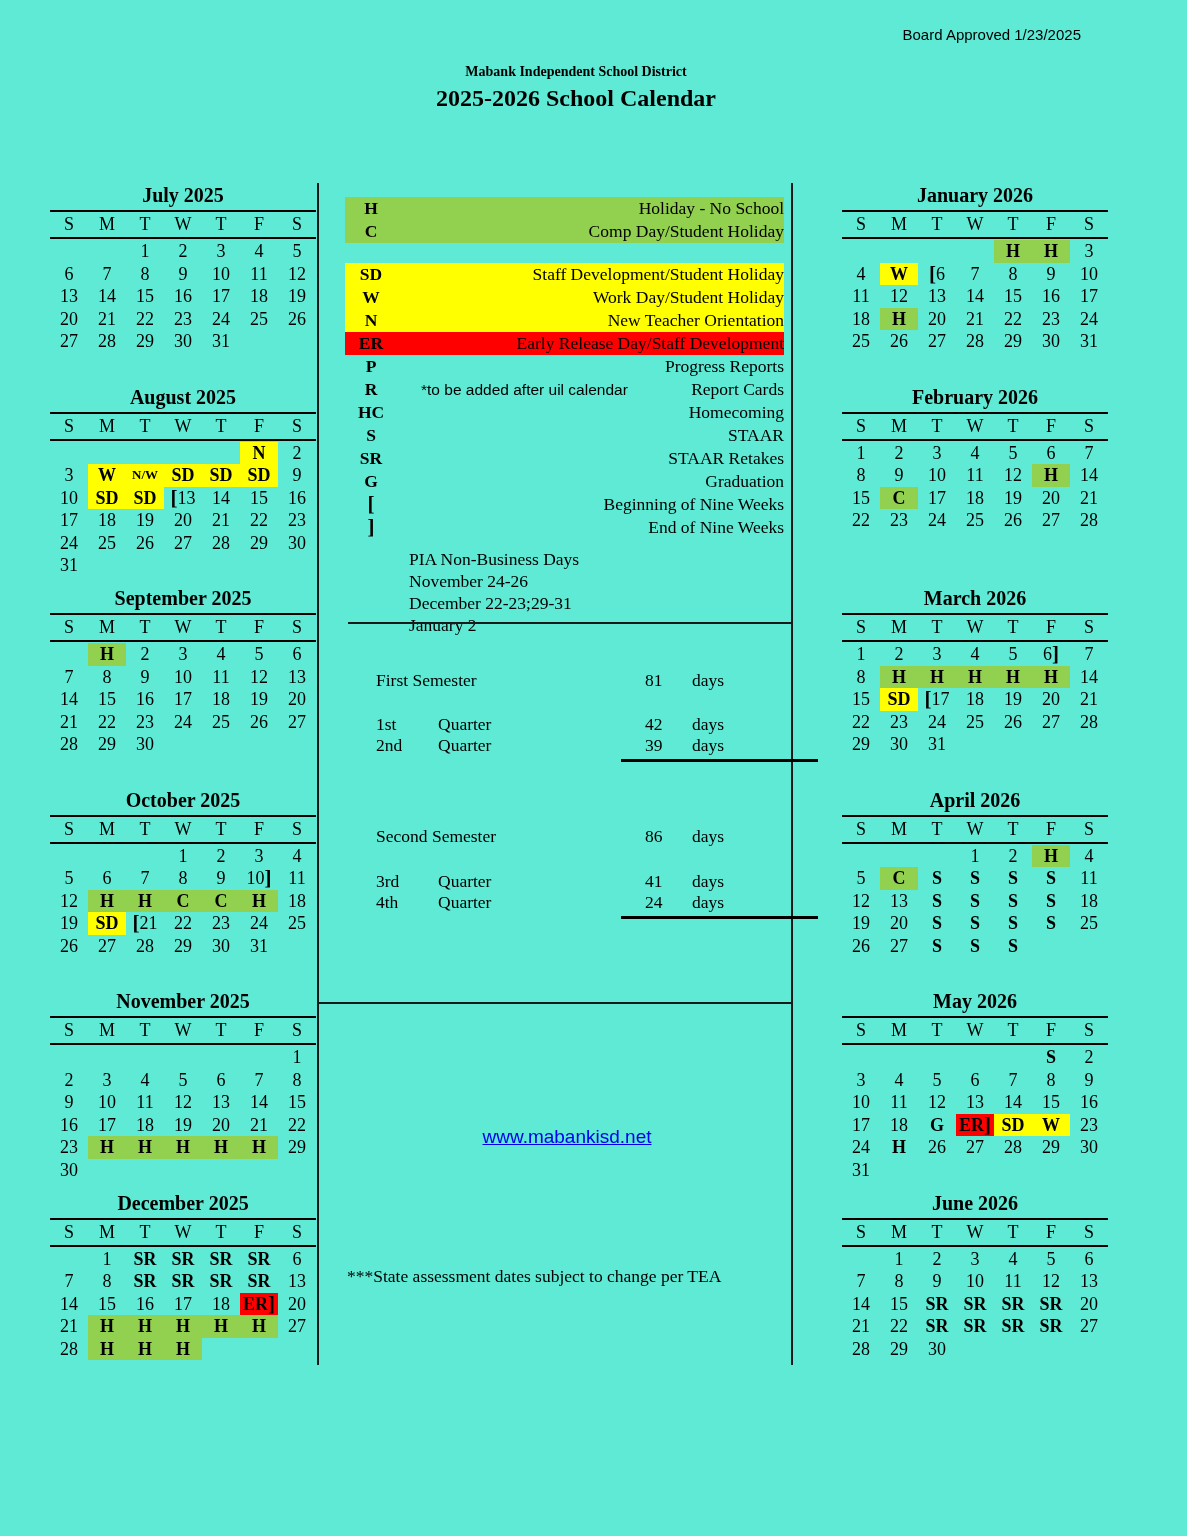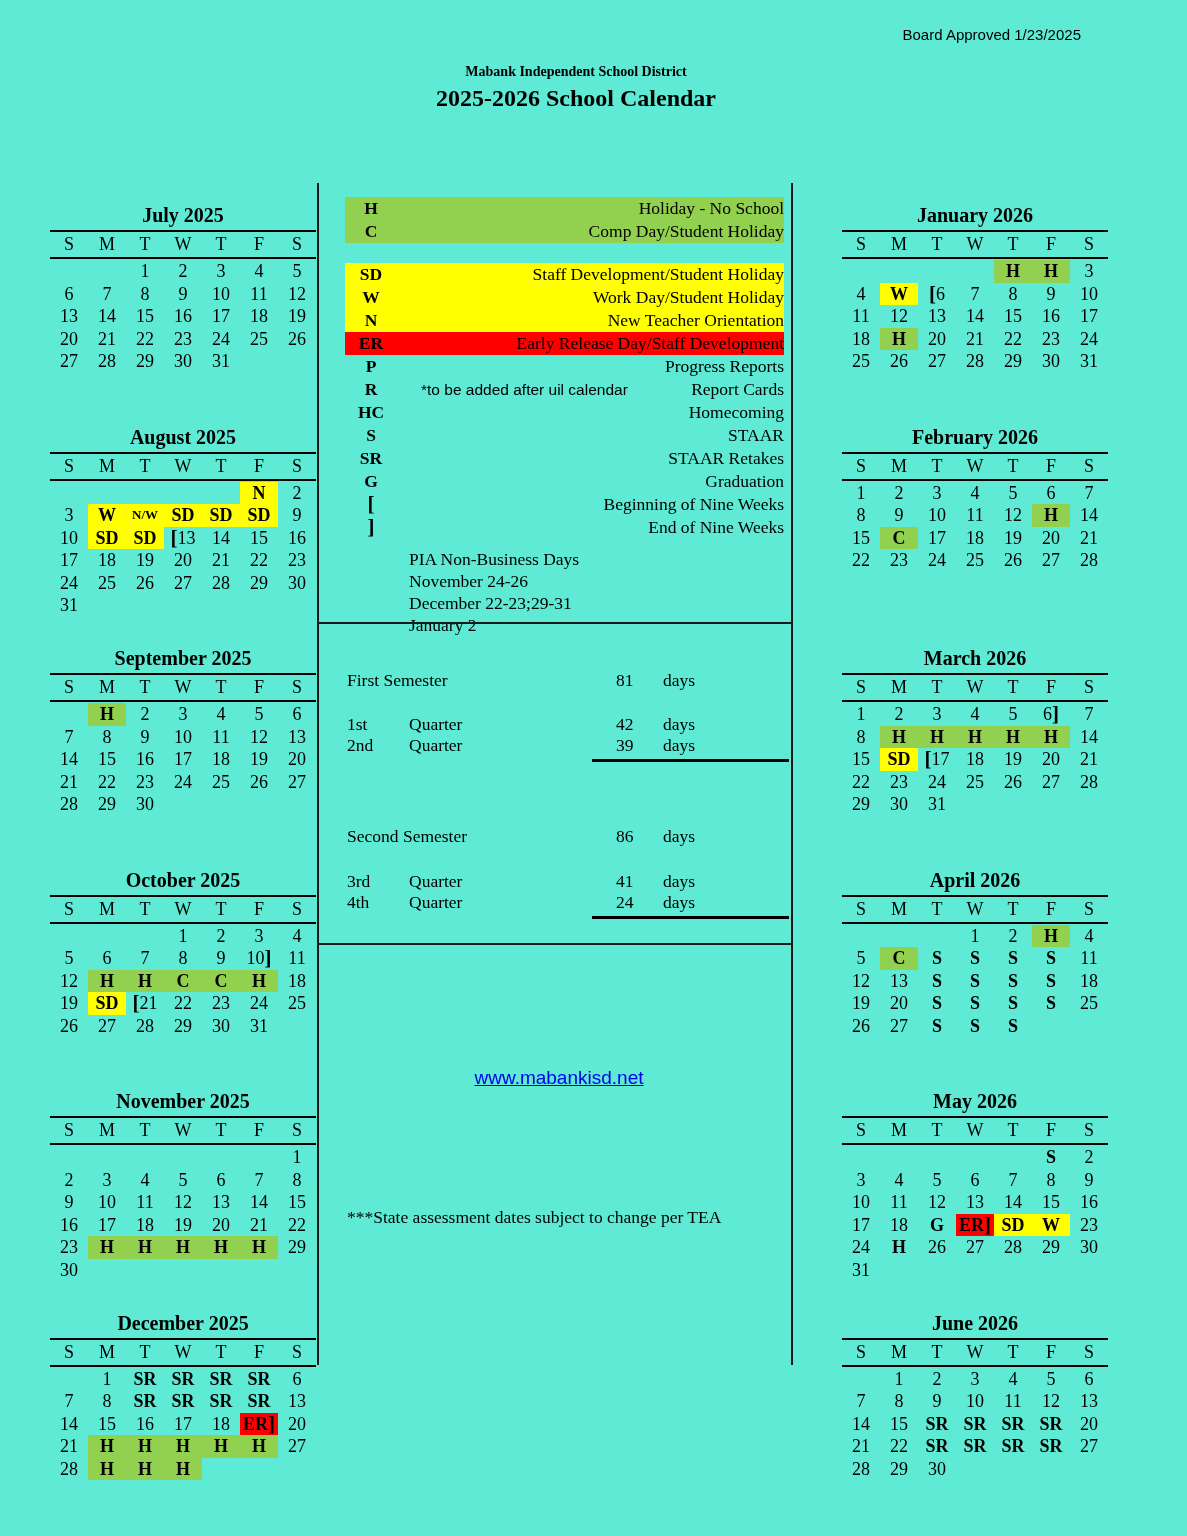--- a/index.html
+++ b/index.html
@@ -10,40 +10,40 @@
   .board-approved{position:absolute;top:26px;right:106px;
         font-family:"Liberation Sans",sans-serif;font-size:15px;}
   .doc-title{position:absolute;top:58px;left:0;width:1152px;text-align:center;font-weight:bold;}
   .doc-title .l1{font-size:14px;line-height:27px;}
   .doc-title .l2{font-size:24px;line-height:26px;}
 
   
   .mcol{position:absolute;top:183px;width:266px;}
   #months-left{left:50px;}
   #months-right{left:842px;}
-  .month{height:201.5px;margin-top:20px;}
+  .month{height:201.5px;}
   .month-title{text-align:center;font-weight:bold;font-size:20px;height:27px;line-height:25px;}
   .crow{display:flex;}
   .crow.head{border-top:2.5px solid #000;border-bottom:2.5px solid #000;height:25px;
         align-items:center;margin-bottom:1px;}
   .cell{flex:1 1 0;text-align:center;font-size:18px;height:22.5px;line-height:22.5px;
         position:relative;white-space:nowrap;}
   .dh{font-size:18px;}
   .cell.code{font-weight:bold;}
   .cell.small-code{font-size:13px;}
   .hl-green{background:var(--green);}
   .hl-yellow{background:var(--yellow);}
   .hl-red{background:var(--red);}
   .bk{font-weight:bold;font-size:21px;line-height:20px;vertical-align:-1px;}
 
   
   .mid{position:absolute;left:317px;top:183px;width:476px;height:1182px;
        border-left:2px solid #1a1a1a;border-right:2px solid #1a1a1a;box-sizing:border-box;}
   .sec1{height:439px;padding-top:14px;box-sizing:border-box;}
-  .sec2{height:321px;border-top:2px solid #1a1a1a;box-sizing:border-box;position:relative;}
+  .sec2{height:380px;border-top:2px solid #1a1a1a;box-sizing:border-box;position:relative;margin-left:29px;}
   .sec3{height:332px;border-top:2px solid #1a1a1a;box-sizing:border-box;position:relative;}
 
   
   .band{margin:0 7px 0 26px;}
   .band-green{background:var(--green);}
   .band-yellow{background:var(--yellow);}
   .band-red{background:var(--red);}
   .lrow{display:flex;align-items:center;height:23px;font-size:17.5px;}
   .plain-rows .lrow{margin:0 7px 0 26px;}
   .lcode{width:52px;text-align:center;font-weight:bold;flex:0 0 auto;}
@@ -55,21 +55,21 @@
 
   
   .semrow{position:absolute;left:0;width:100%;height:22px;font-size:17.5px;}
   .semlabel,.qord{position:absolute;left:28px;}
   .qword{position:absolute;left:90px;}
   .semnum{position:absolute;left:297px;}
   .semunit{position:absolute;left:344px;}
   .sumline{position:absolute;left:273px;width:197px;height:3px;background:#000;}
 
   
-  .site-link{position:absolute;top:122px;left:4px;width:100%;text-align:center;}
+  .site-link{position:absolute;top:122px;left:12px;width:100%;text-align:center;}
   .site-link a{font-family:"Liberation Sans",sans-serif;font-size:19px;color:var(--link);
         text-decoration:underline;cursor:pointer;}
   .tea-note{position:absolute;top:262px;left:28px;font-size:17.5px;}
 </style>
 </head>
 <body>
 
 <div class="page">
 
   <div class="board-approved">Board Approved  1/23/2025</div>

